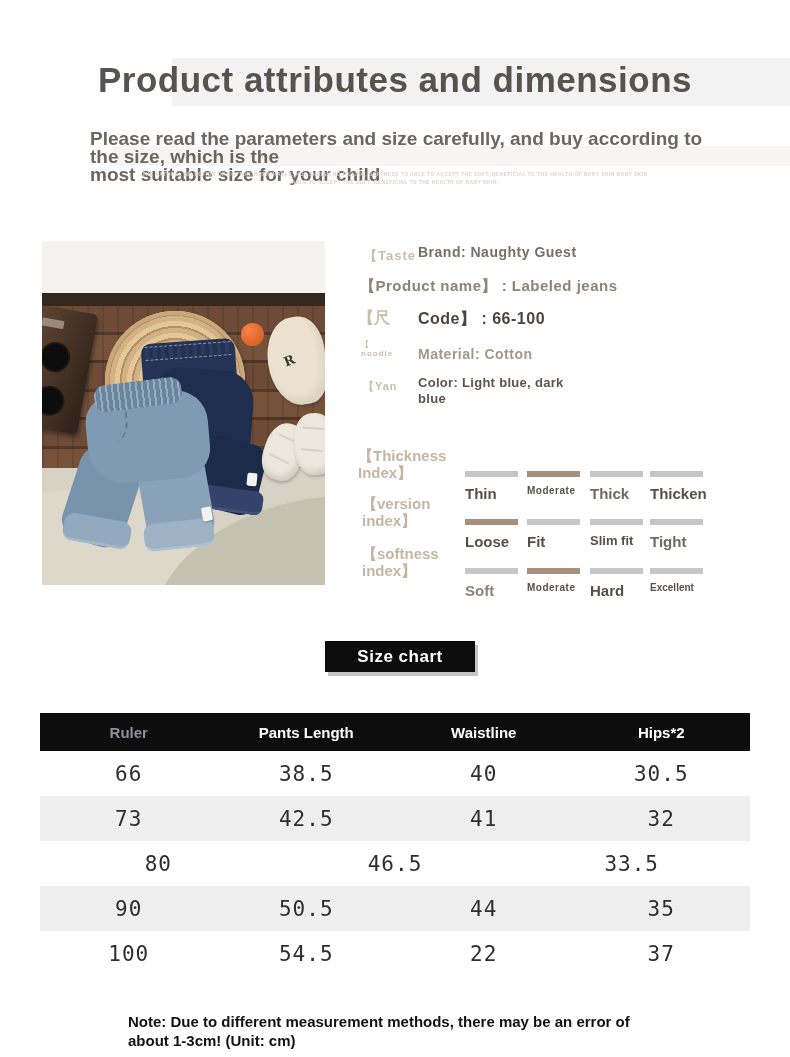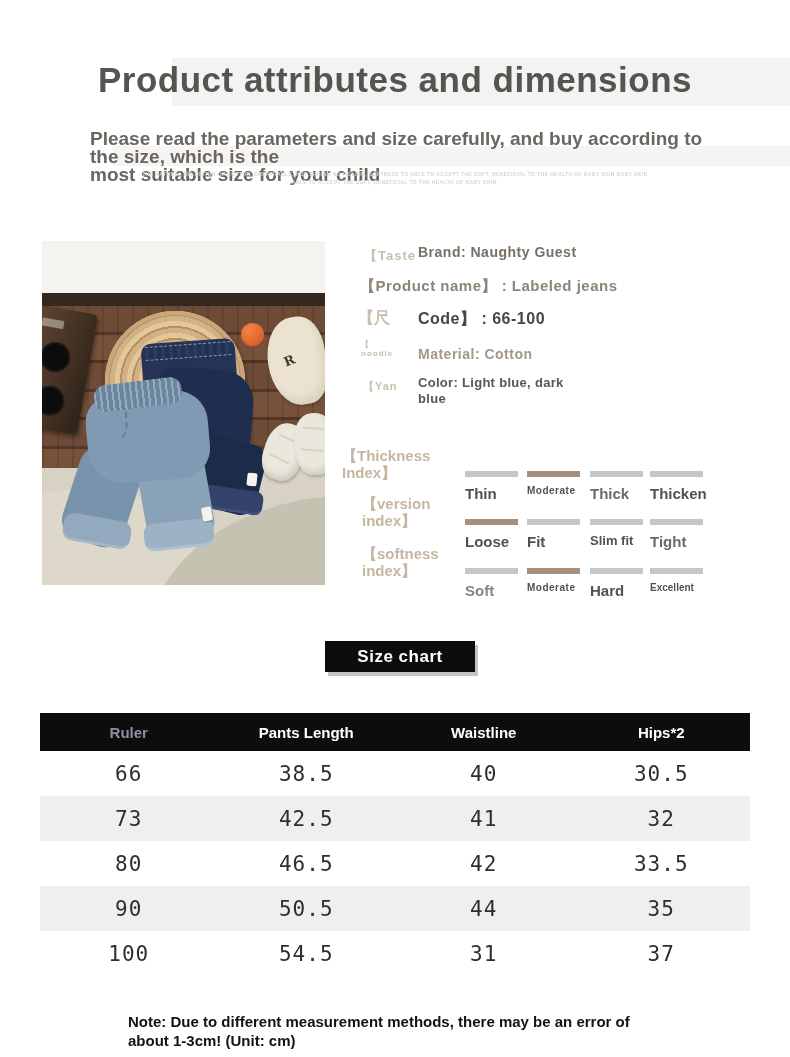--- a/index.html
+++ b/index.html
@@ -94,21 +94,21 @@
   .a-chi{left:358px;top:308px;font-size:16px;}
   .a-code{left:418px;top:309px;font-size:16px;font-weight:bold;color:#4a4540;letter-spacing:.5px;}
   .a-noodle{left:361px;top:340px;font-size:8px;line-height:9px;letter-spacing:1px;}
   .a-material{left:418px;top:346px;font-size:14px;font-weight:bold;color:#a2988a;letter-spacing:.5px;}
   .a-yan{left:363px;top:379px;font-size:11px;letter-spacing:1px;}
   .a-color{left:418px;top:375px;width:150px;font-size:13px;font-weight:bold;color:#5b554e;
            line-height:16px;letter-spacing:.3px;}
 
   
   .idx-label{width:100px;color:#c5b5a1;font-size:15px;font-weight:bold;line-height:17px;}
-  .idx-l1{left:342px;top:447px;} .idx-l2{left:362px;top:495px;} .idx-l3{left:362px;top:545px;}
+  .idx-l1{left:358px;top:447px;} .idx-l2{left:362px;top:495px;} .idx-l3{left:362px;top:545px;}
   .opt{width:62px;margin-top:16px;}
   .opt .bar{width:53px;height:6px;background:#c6c6c6;}
   .opt.selected .bar{background:#a78f7d;}
   .opt .olabel{margin-top:8px;font-size:15px;font-weight:bold;color:#55504a;white-space:nowrap;}
   .opt .olabel.small{font-size:10px;letter-spacing:.5px;}
   .opt .olabel.mid{font-size:13px;} .opt .olabel.mid2{font-size:10px;}
   .opt .olabel.light{color:#8b857e;} .opt .olabel.semi{color:#6e6a64;}
   .r1{top:455px;} .r2{top:503px;} .r3{top:552px;}
   .c1{left:465px;} .c2{left:527px;} .c3{left:590px;} .c4{left:650px;}
 
@@ -269,33 +269,32 @@
     </div>
     <div class="t-row alt">
       <div class="t-cell">73</div>
       <div class="t-cell">42.5</div>
       <div class="t-cell">41</div>
       <div class="t-cell">32</div>
     </div>
     <div class="t-row">
       <div class="t-cell">80</div>
       <div class="t-cell">46.5</div>
-      <div class="t-cell">42</div>
       <div class="t-cell">33.5</div>
     </div>
     <div class="t-row alt">
       <div class="t-cell">90</div>
       <div class="t-cell">50.5</div>
       <div class="t-cell">44</div>
       <div class="t-cell">35</div>
     </div>
     <div class="t-row">
       <div class="t-cell">100</div>
       <div class="t-cell">54.5</div>
-      <div class="t-cell">31</div>
+      <div class="t-cell">22</div>
       <div class="t-cell">37</div>
     </div>
   </div>
 
   <div class="abs note pre">Note: Due to different measurement methods, there may be an error of
 about 1-3cm! (Unit: cm)</div>
 
 </div>
 
 </body></html>

